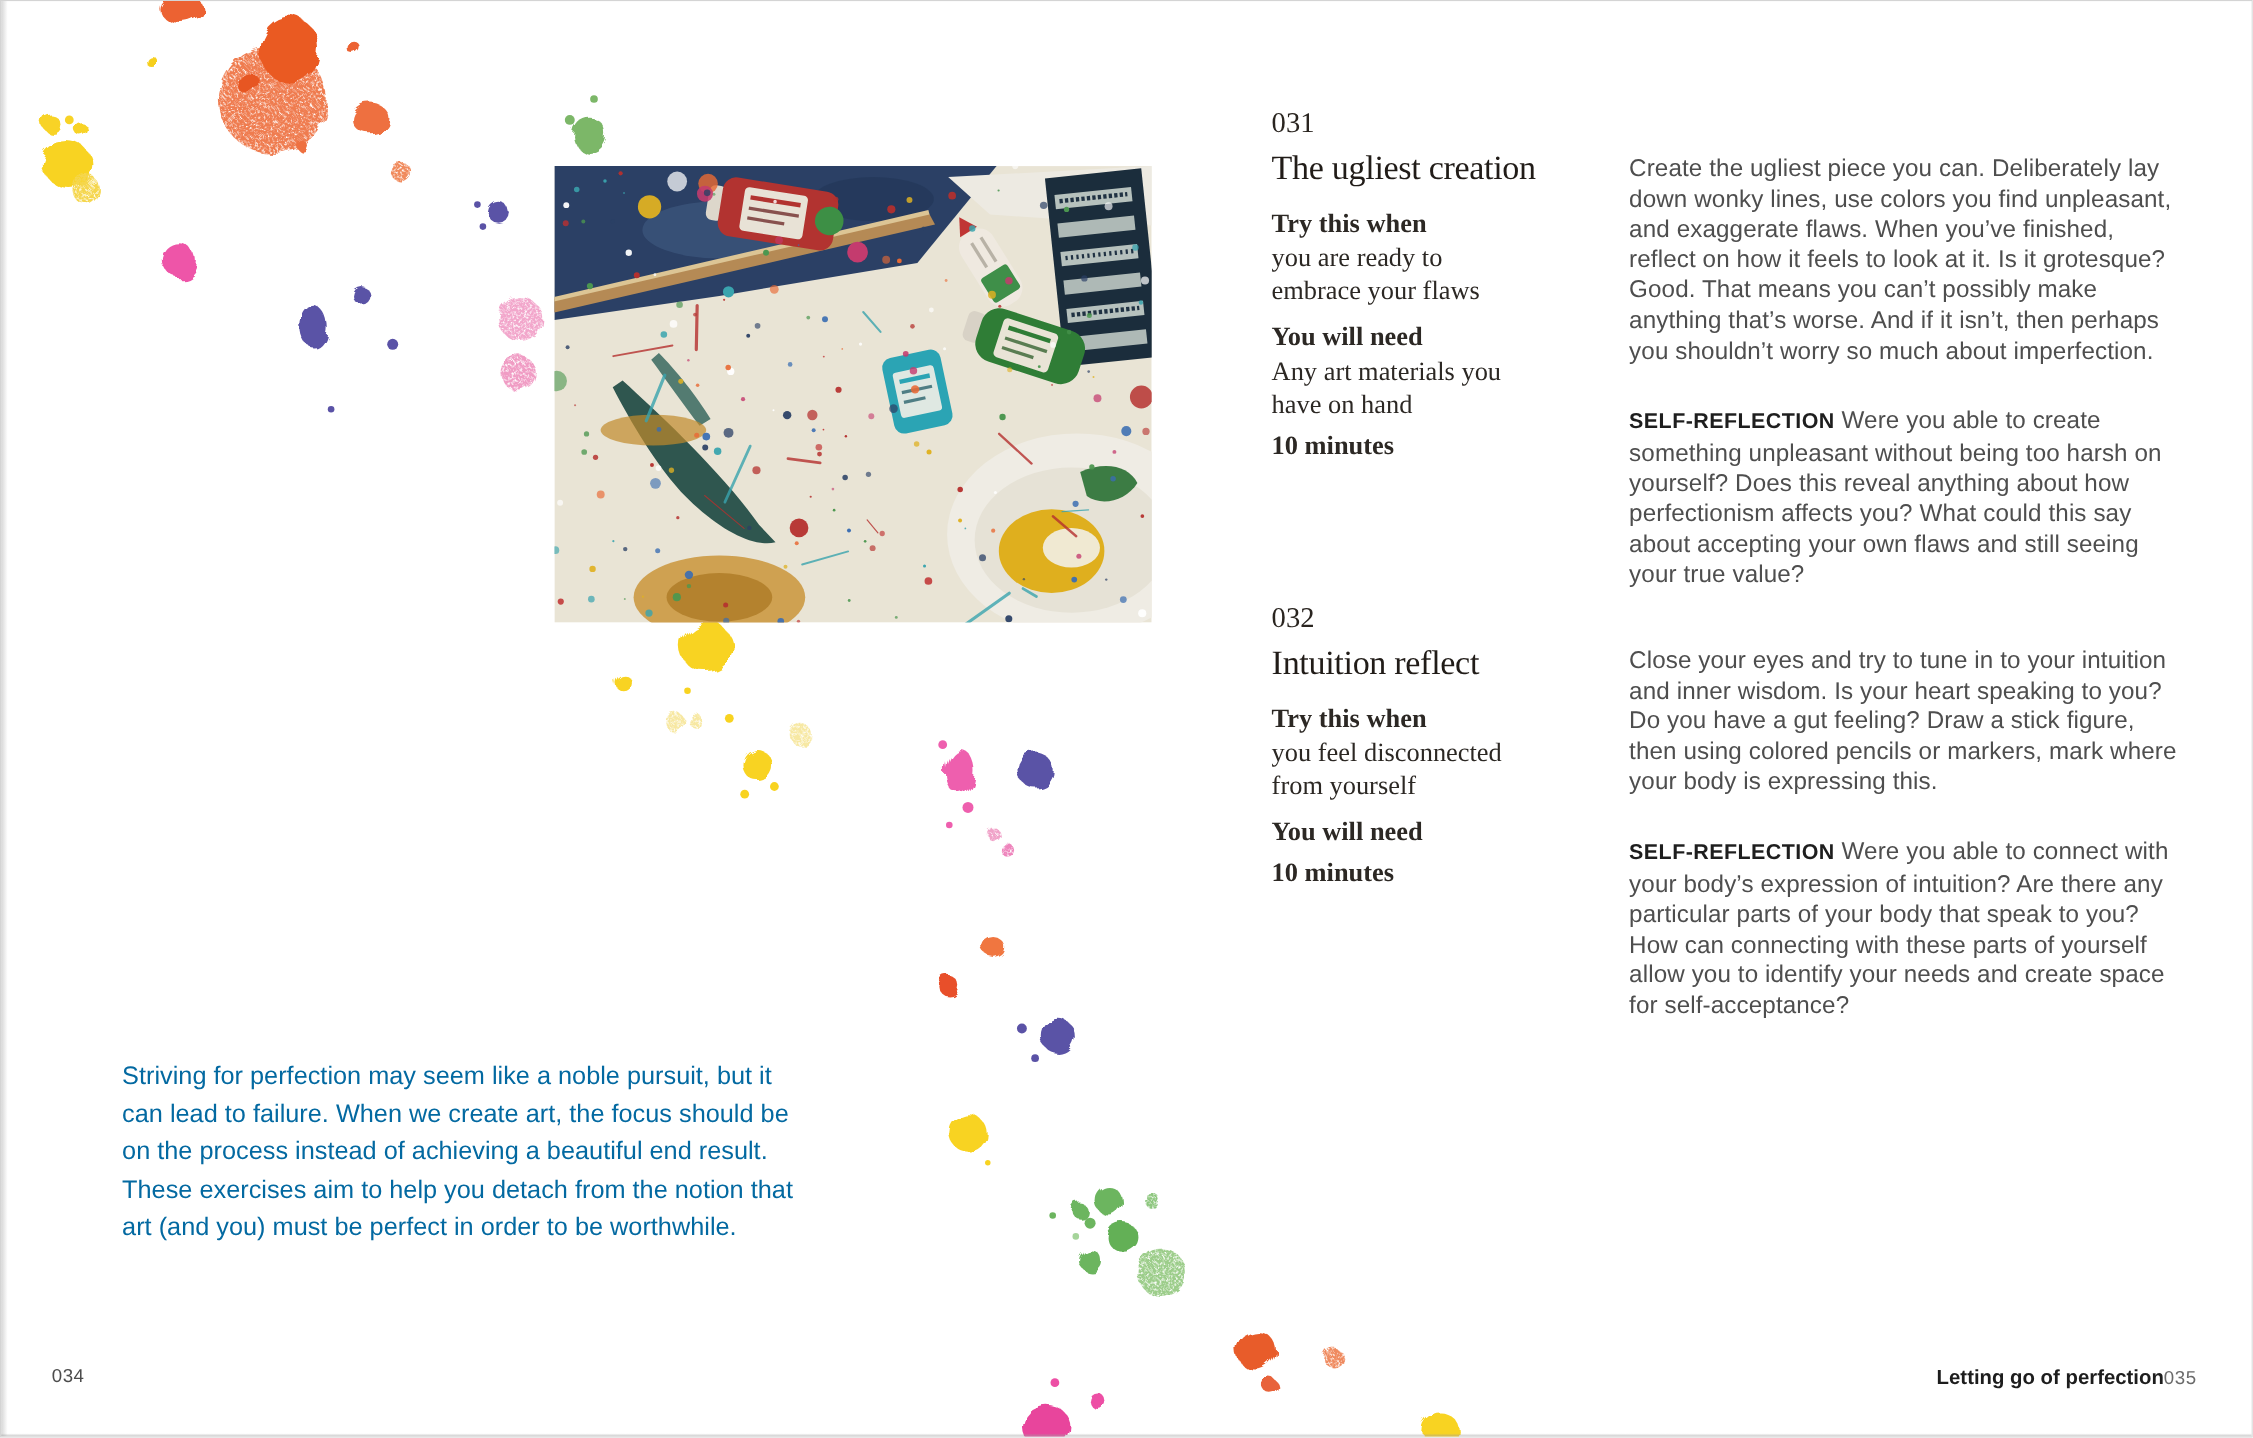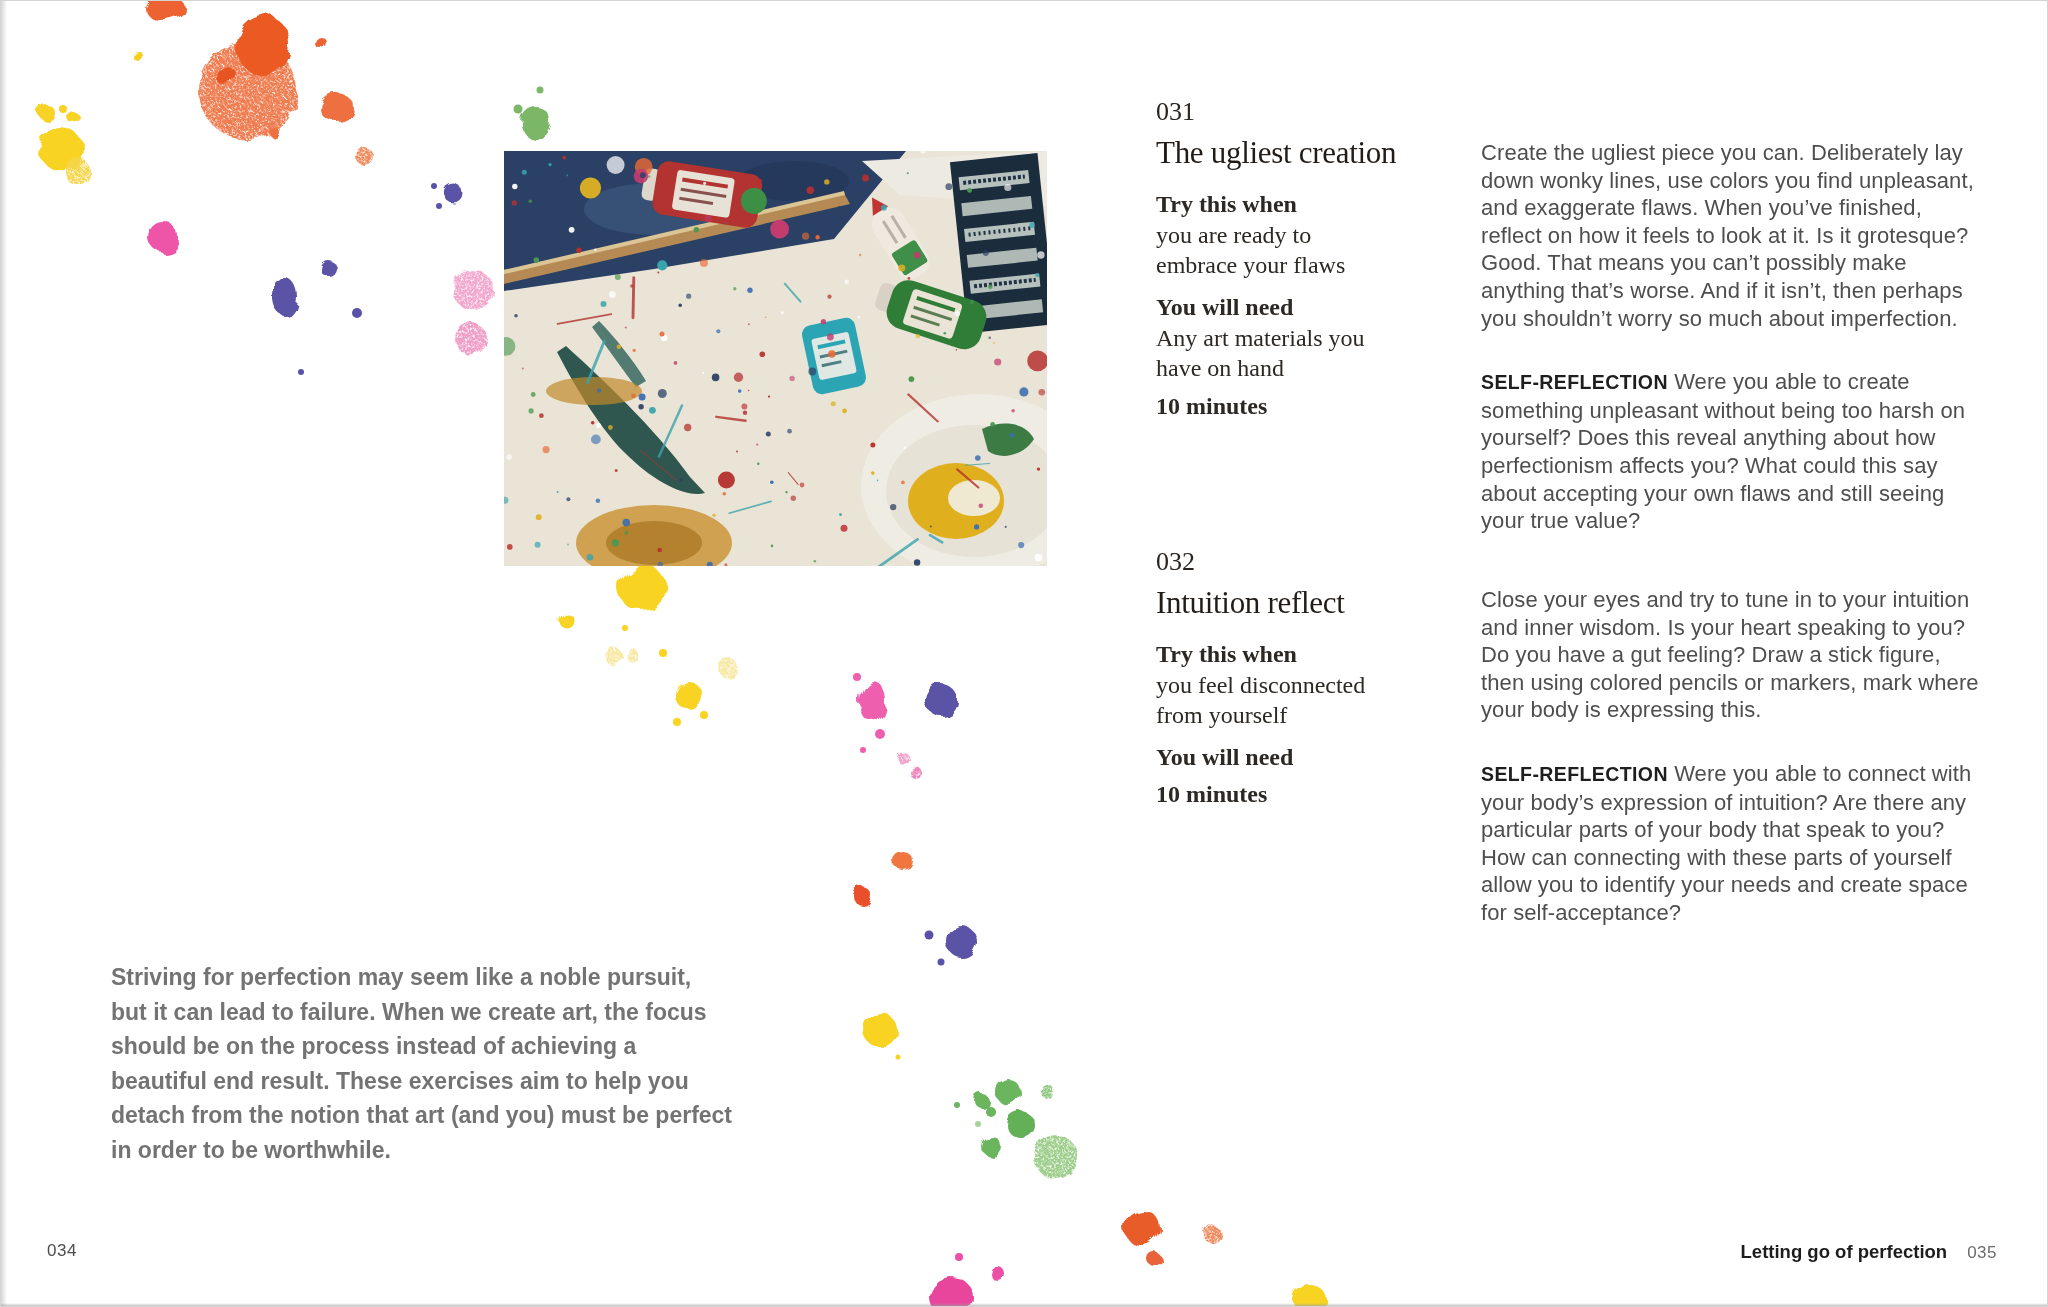--- a/index.html
+++ b/index.html
@@ -16,29 +16,29 @@
     background:linear-gradient(0deg,rgba(160,160,160,.6),rgba(255,255,255,0)); z-index:5;}
 
   
   .chapter-title{
     position:absolute; left:112px; top:534px; z-index:3;
     font-weight:800; font-size:103px; line-height:113px;
     letter-spacing:-1.5px; color:#352b22;
   }
   .intro{
     position:absolute; left:110px; top:959px; width:622px; z-index:3;
-    font-size:23px; line-height:34.6px; font-weight:700; color:#737373;
+    font-size:23px; line-height:34.6px; font-weight:400; color:#0369a1;
   }
   .pageno-left{
     position:absolute; left:46px; top:1240px; z-index:3;
     font-size:17px; color:#4c4c4c; letter-spacing:.5px;
   }
   .footer-right{
     position:absolute; right:50px; top:1240px; z-index:3;
-    display:flex; align-items:baseline; gap:20px;
+    display:flex; align-items:baseline; 
   }
   .footer-right .chapter{ font-size:18.5px; font-weight:bold; color:#1d1d1d; }
   .footer-right .num{ font-size:17px; color:#6a6a6a; letter-spacing:.5px; }
 
   
   .photo{ position:absolute; left:503px; top:150px; width:543px; height:415px; z-index:2; }
   .photo svg{ display:block; width:100%; height:100%; }
 
   
   .ex-col{

